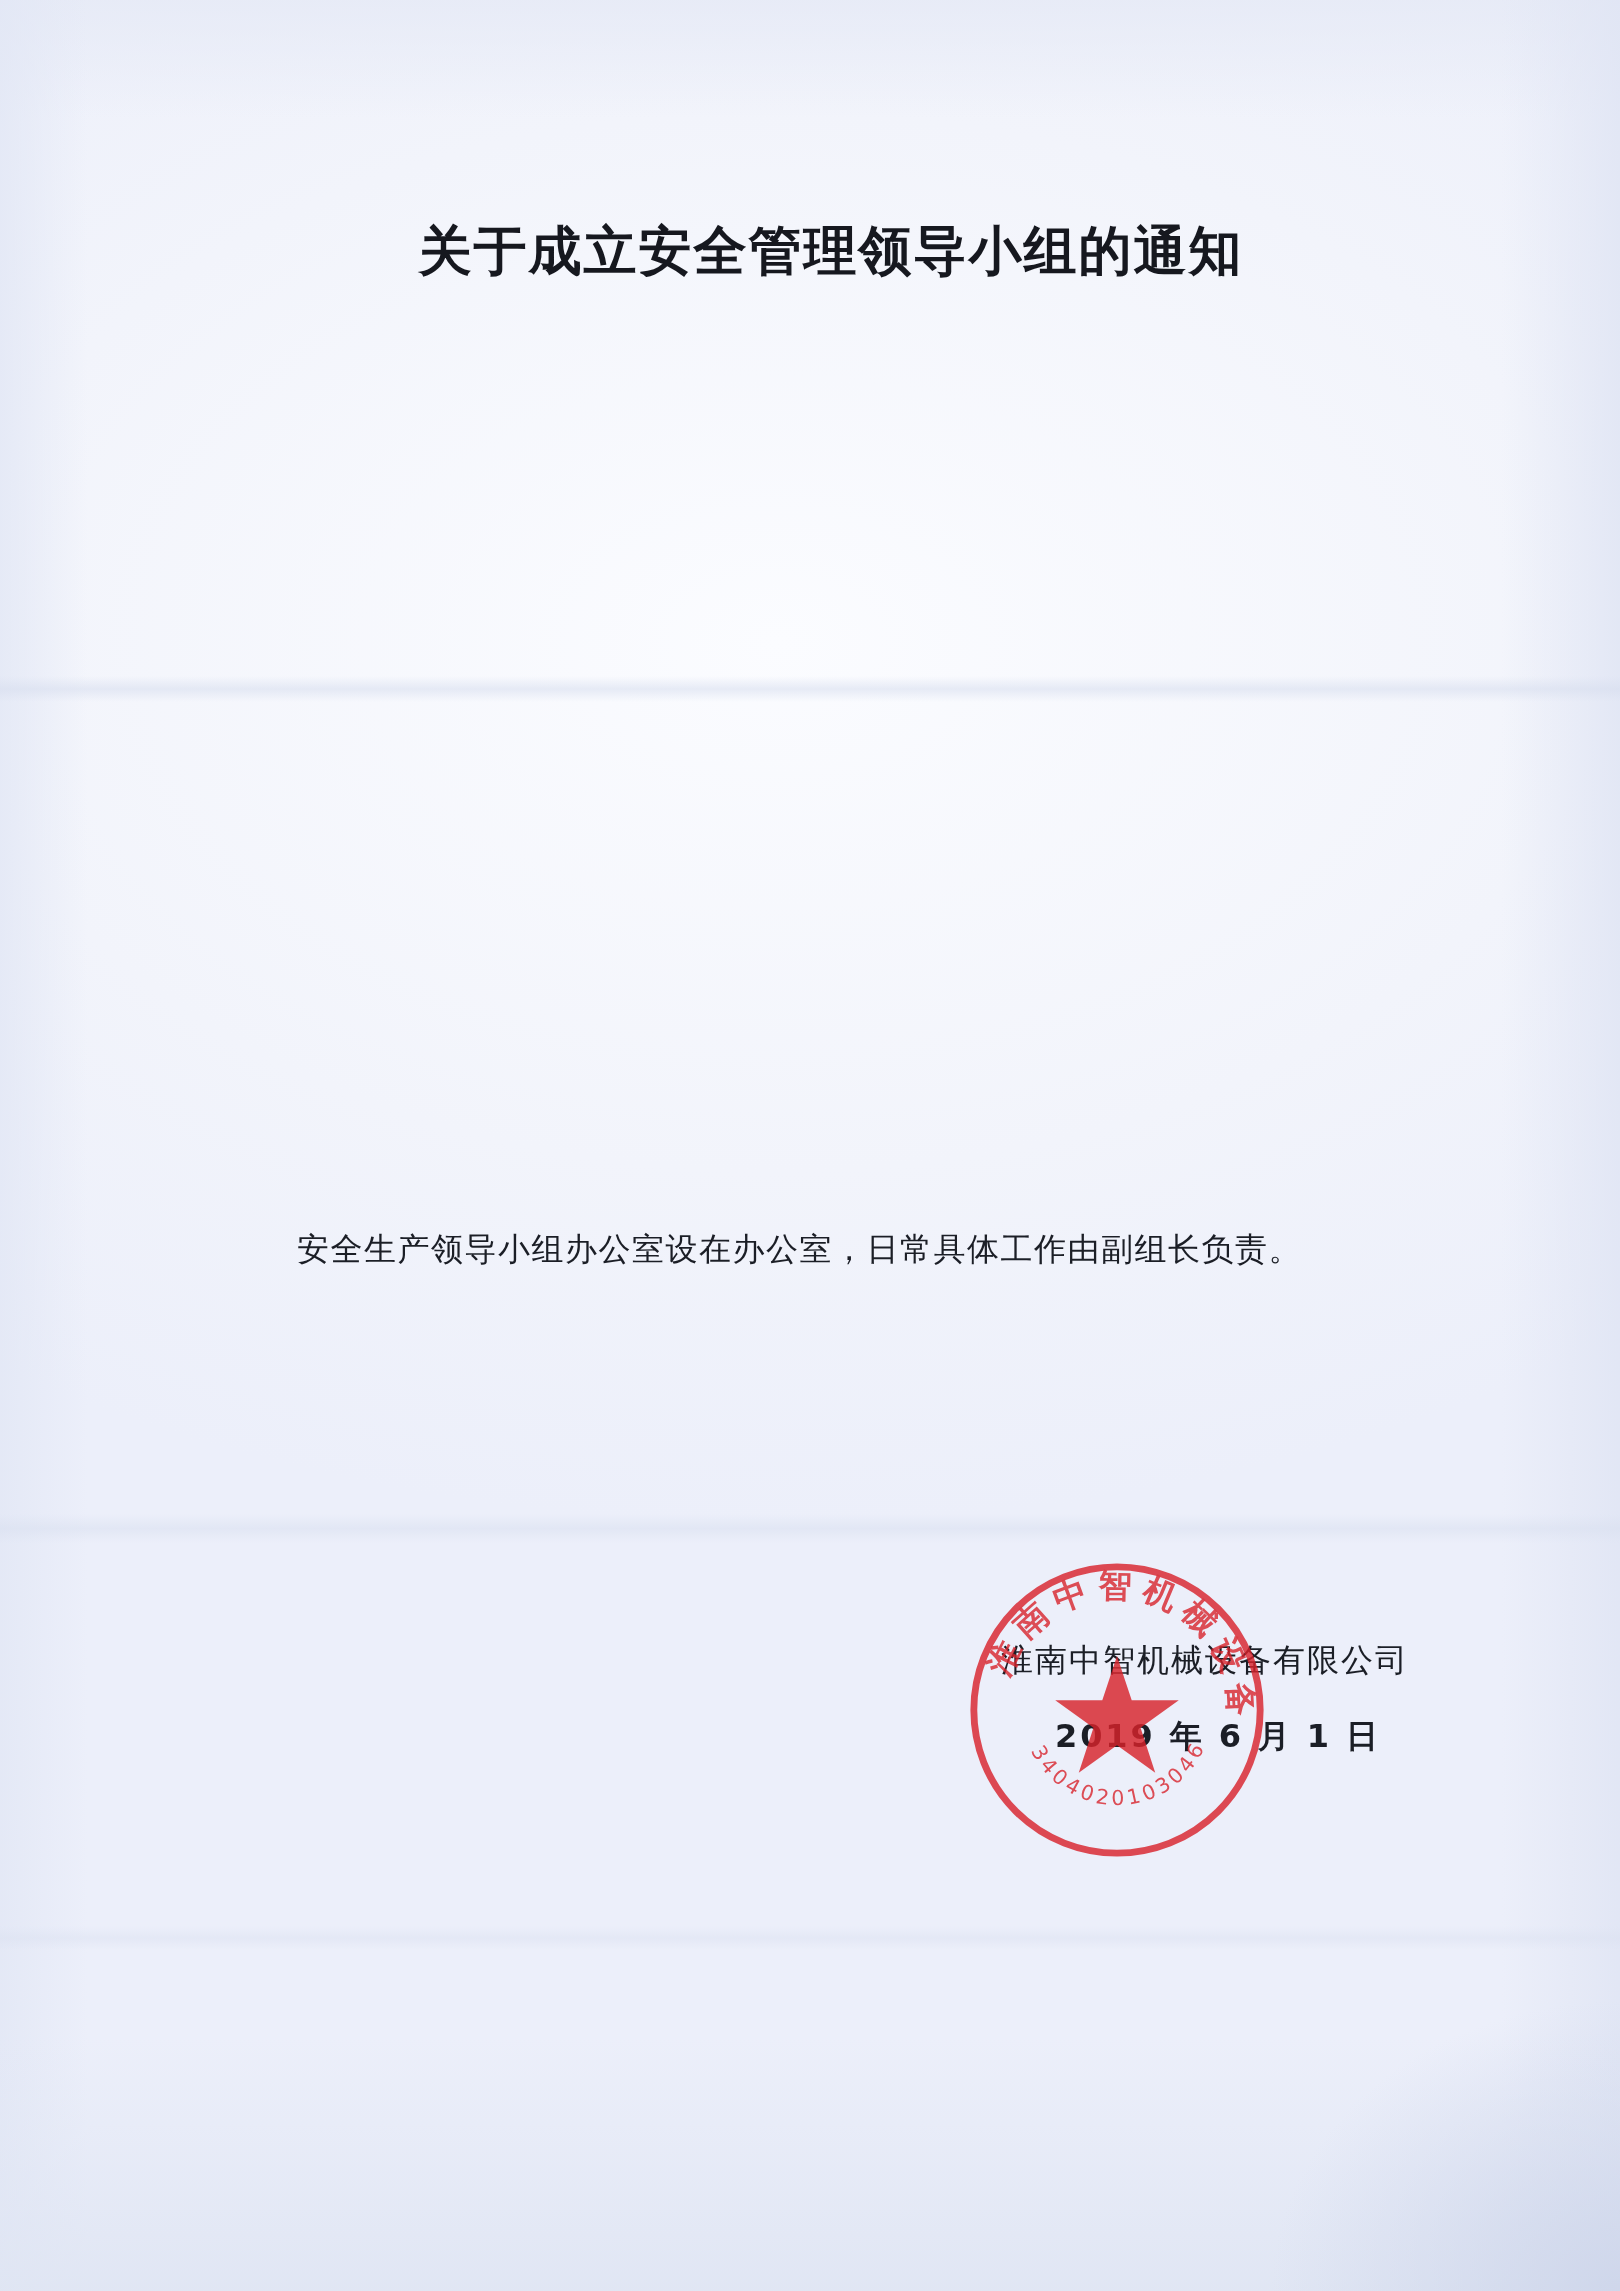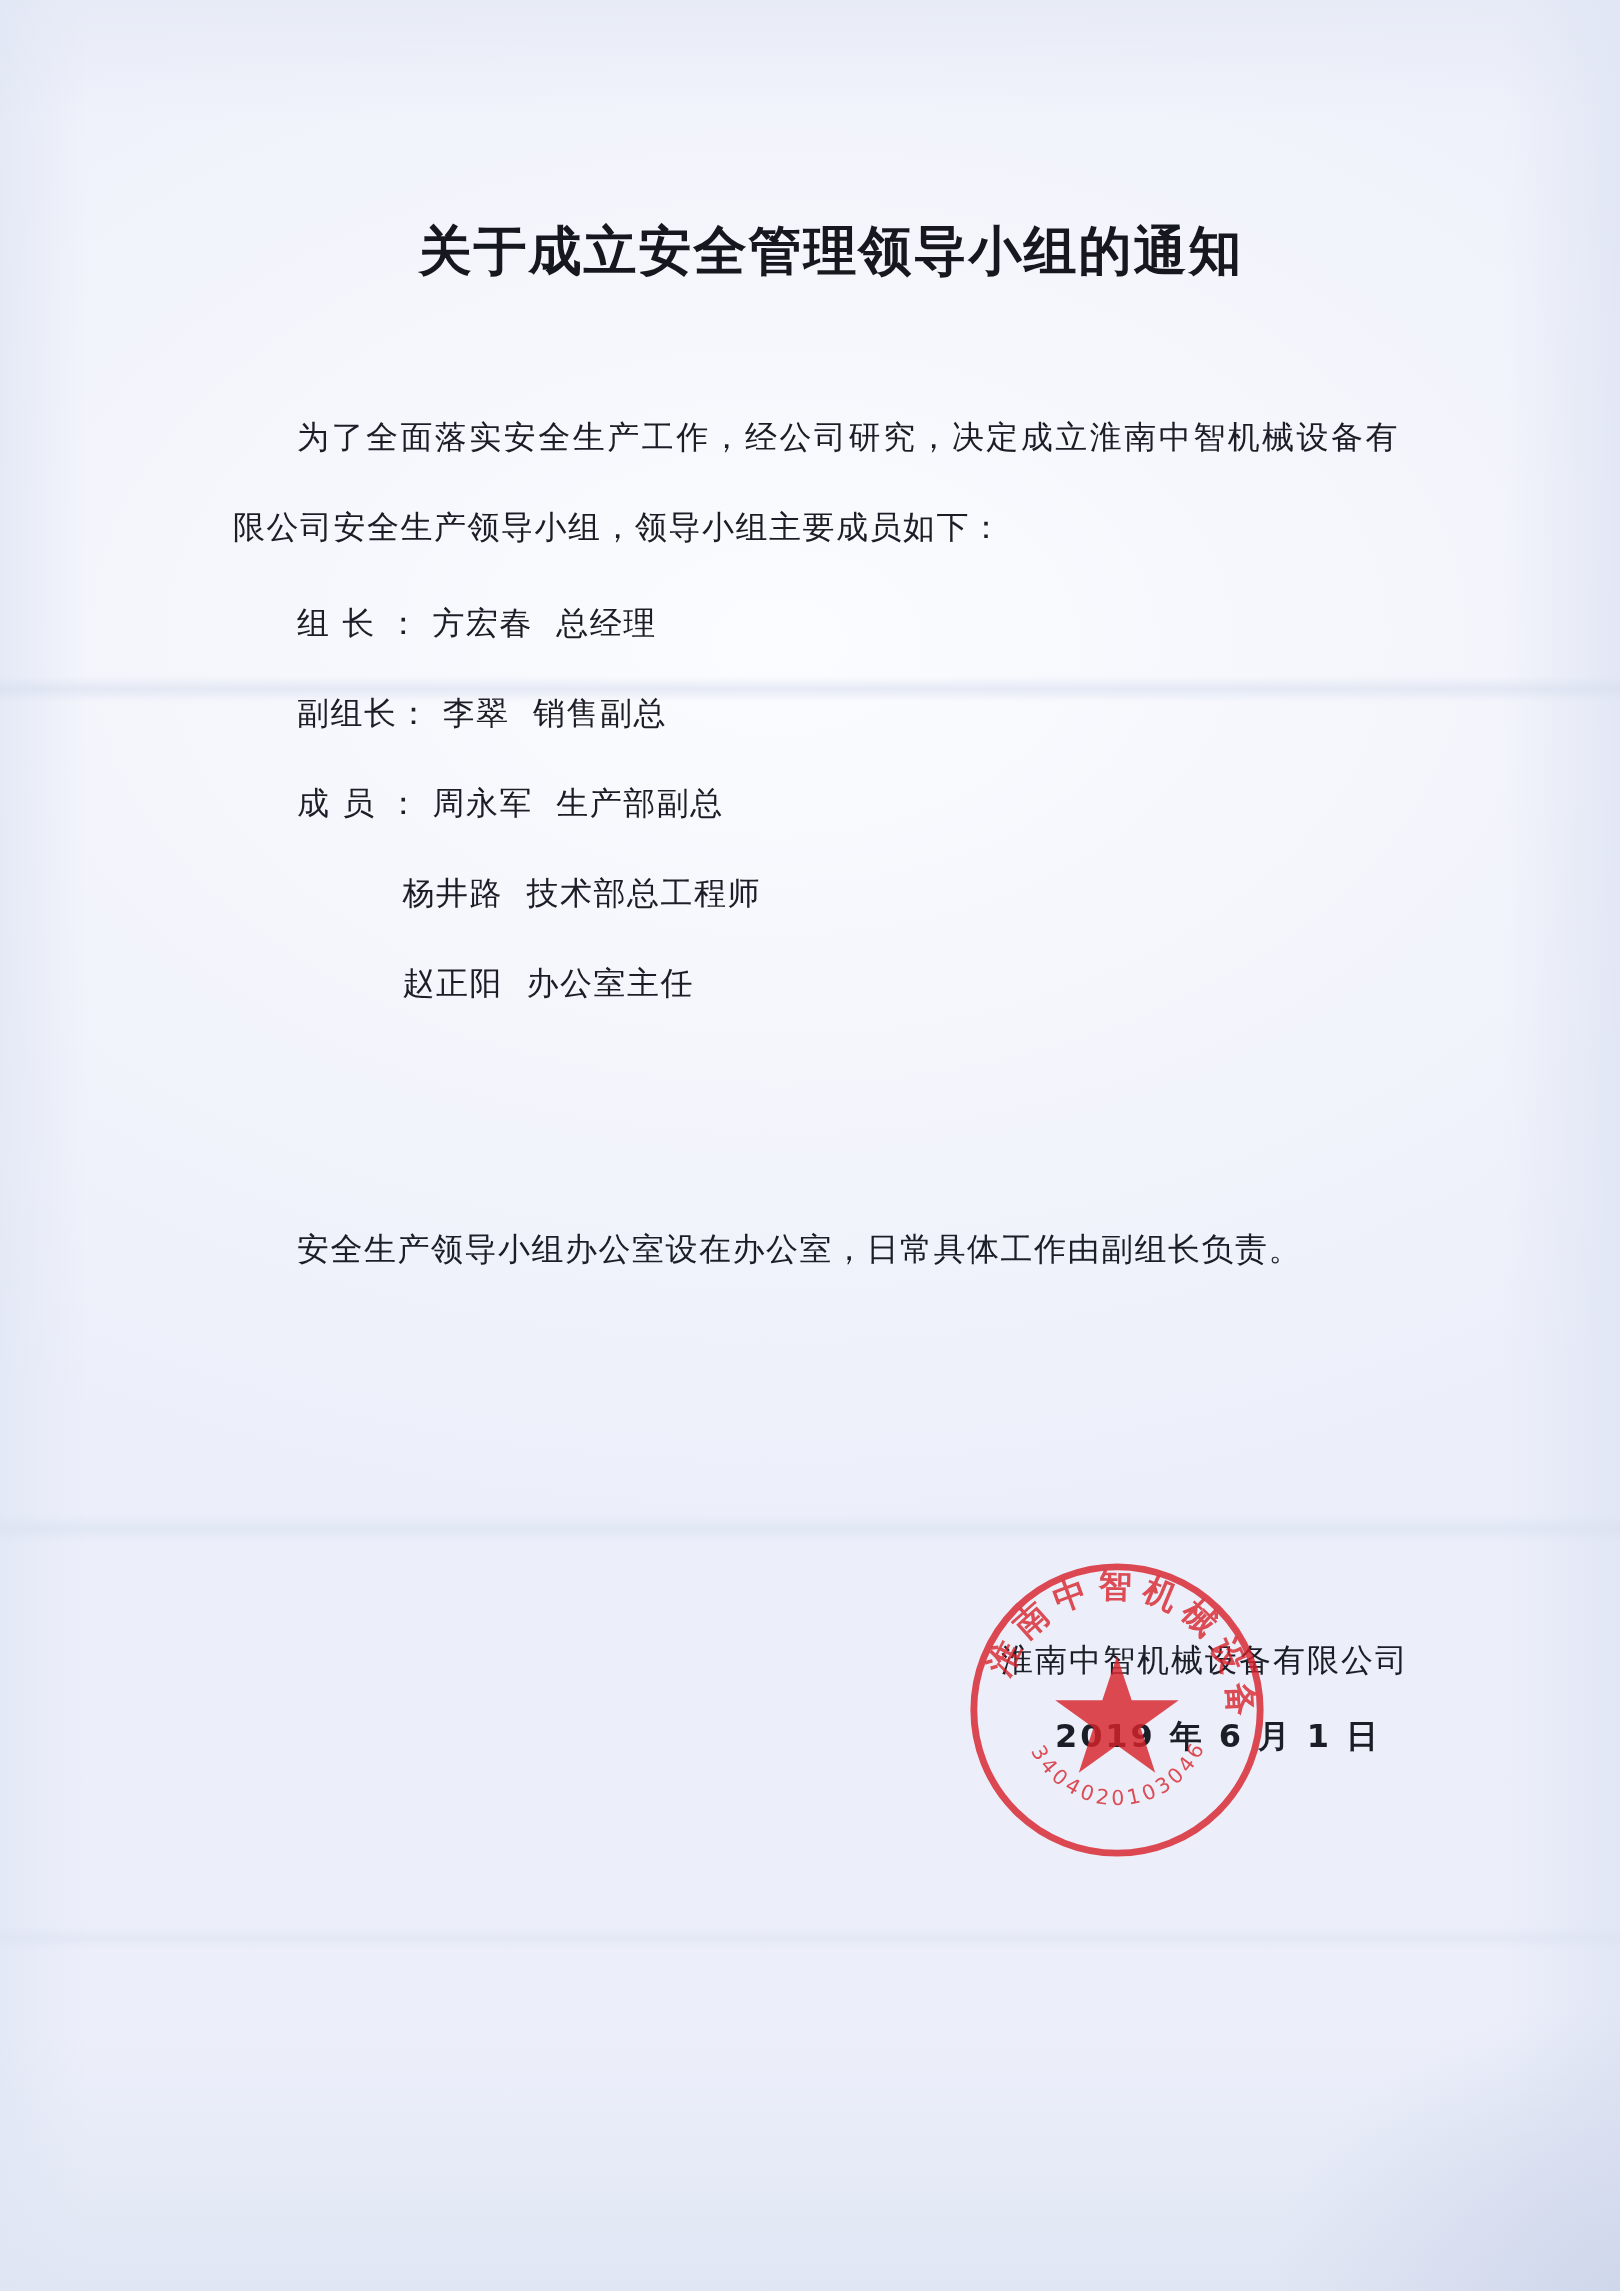--- a/index.html
+++ b/index.html
@@ -159,33 +159,20 @@
   <div class="paper-shade shade-bottom"></div>
   <div class="paper-shade fold-1"></div>
   <div class="paper-shade fold-2"></div>
   <div class="paper-shade fold-3"></div>
   <div class="paper-shade corner-dark"></div>
 
   <div class="doc">
 
     <div class="title">关于成立安全管理领导小组的通知</div>
 
-    <div class="body-block">
-
-      <div class="para">为了全面落实安全生产工作，经公司研究，决定成立淮南中智机械设备有限公司安全生产领导小组，领导小组主要成员如下：</div>
-
-      <div class="roster">
-        <span class="roster-line roster-indent-1">组 长 ： 方宏春  总经理</span>
-        <span class="roster-line roster-indent-1">副组长： 李翠  销售副总</span>
-        <span class="roster-line roster-indent-1">成 员 ： 周永军  生产部副总</span>
-        <span class="roster-line roster-indent-2">杨井路  技术部总工程师</span>
-        <span class="roster-line roster-indent-2">赵正阳  办公室主任</span>
-      </div>
-
-    </div>
 
     <div class="closing">
       <div class="para">安全生产领导小组办公室设在办公室，日常具体工作由副组长负责。</div>
     </div>
 
     <div class="signature">
       <div class="sig-company">淮南中智机械设备有限公司</div>
       <div class="sig-date">2019 年 6 月 1 日</div>
     </div>
 

